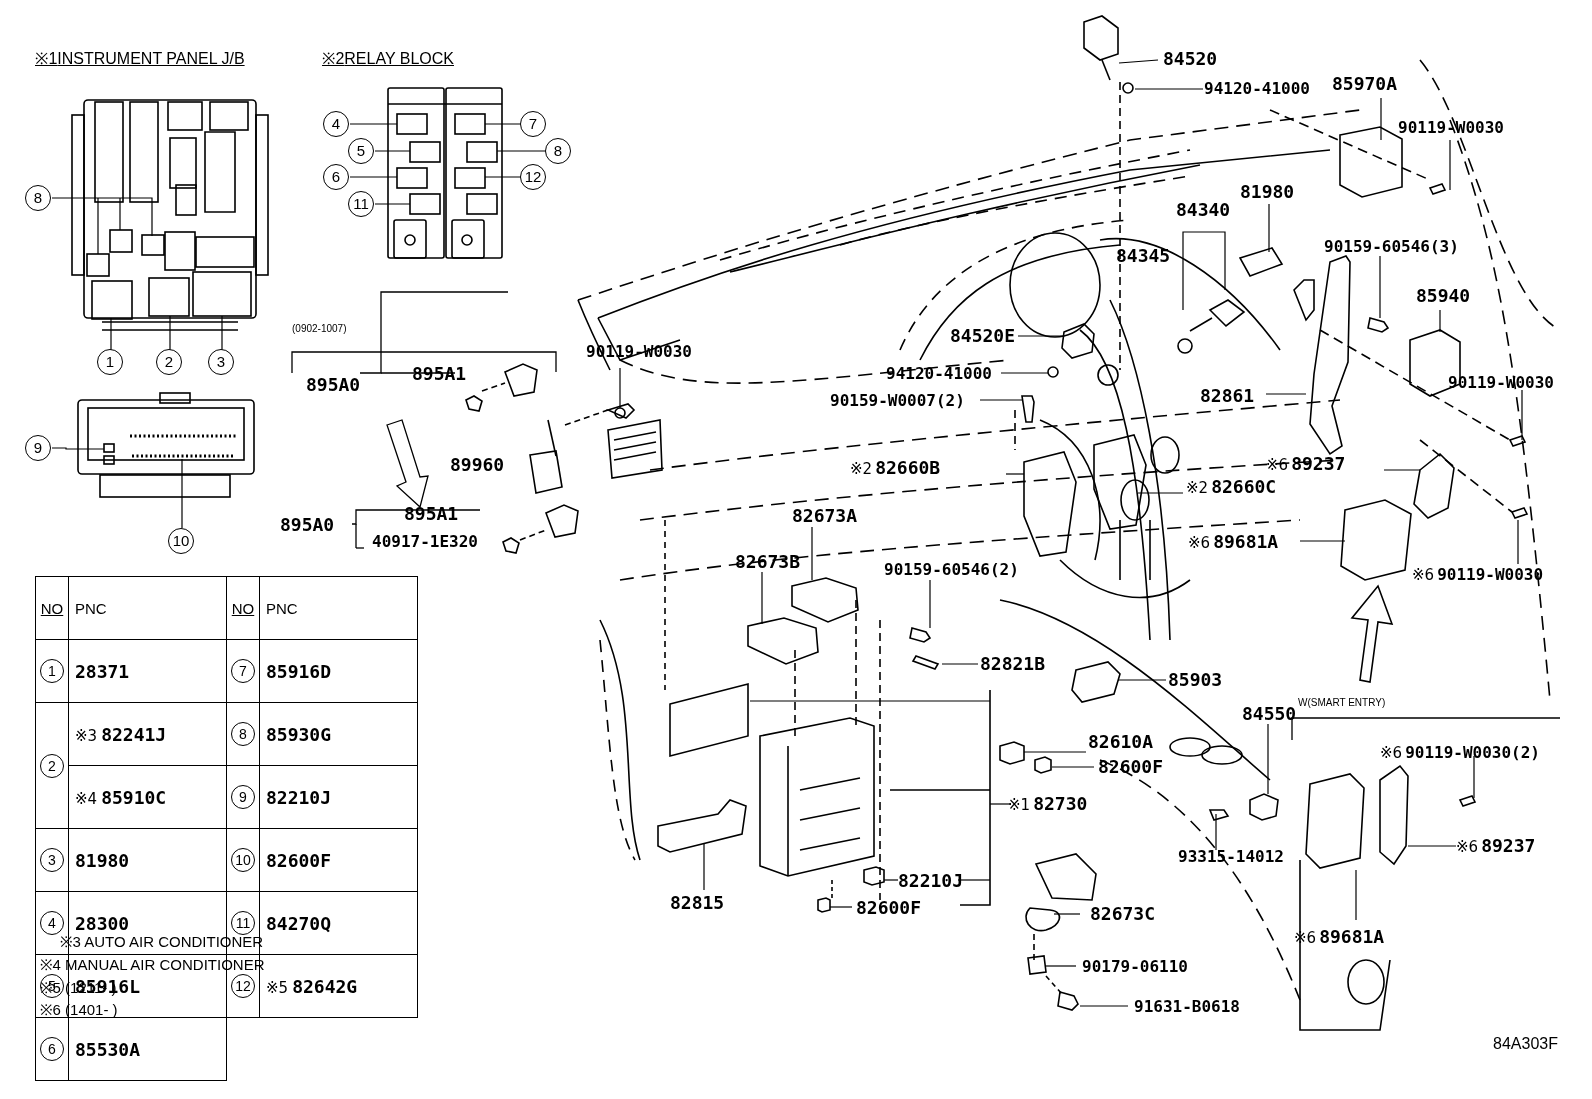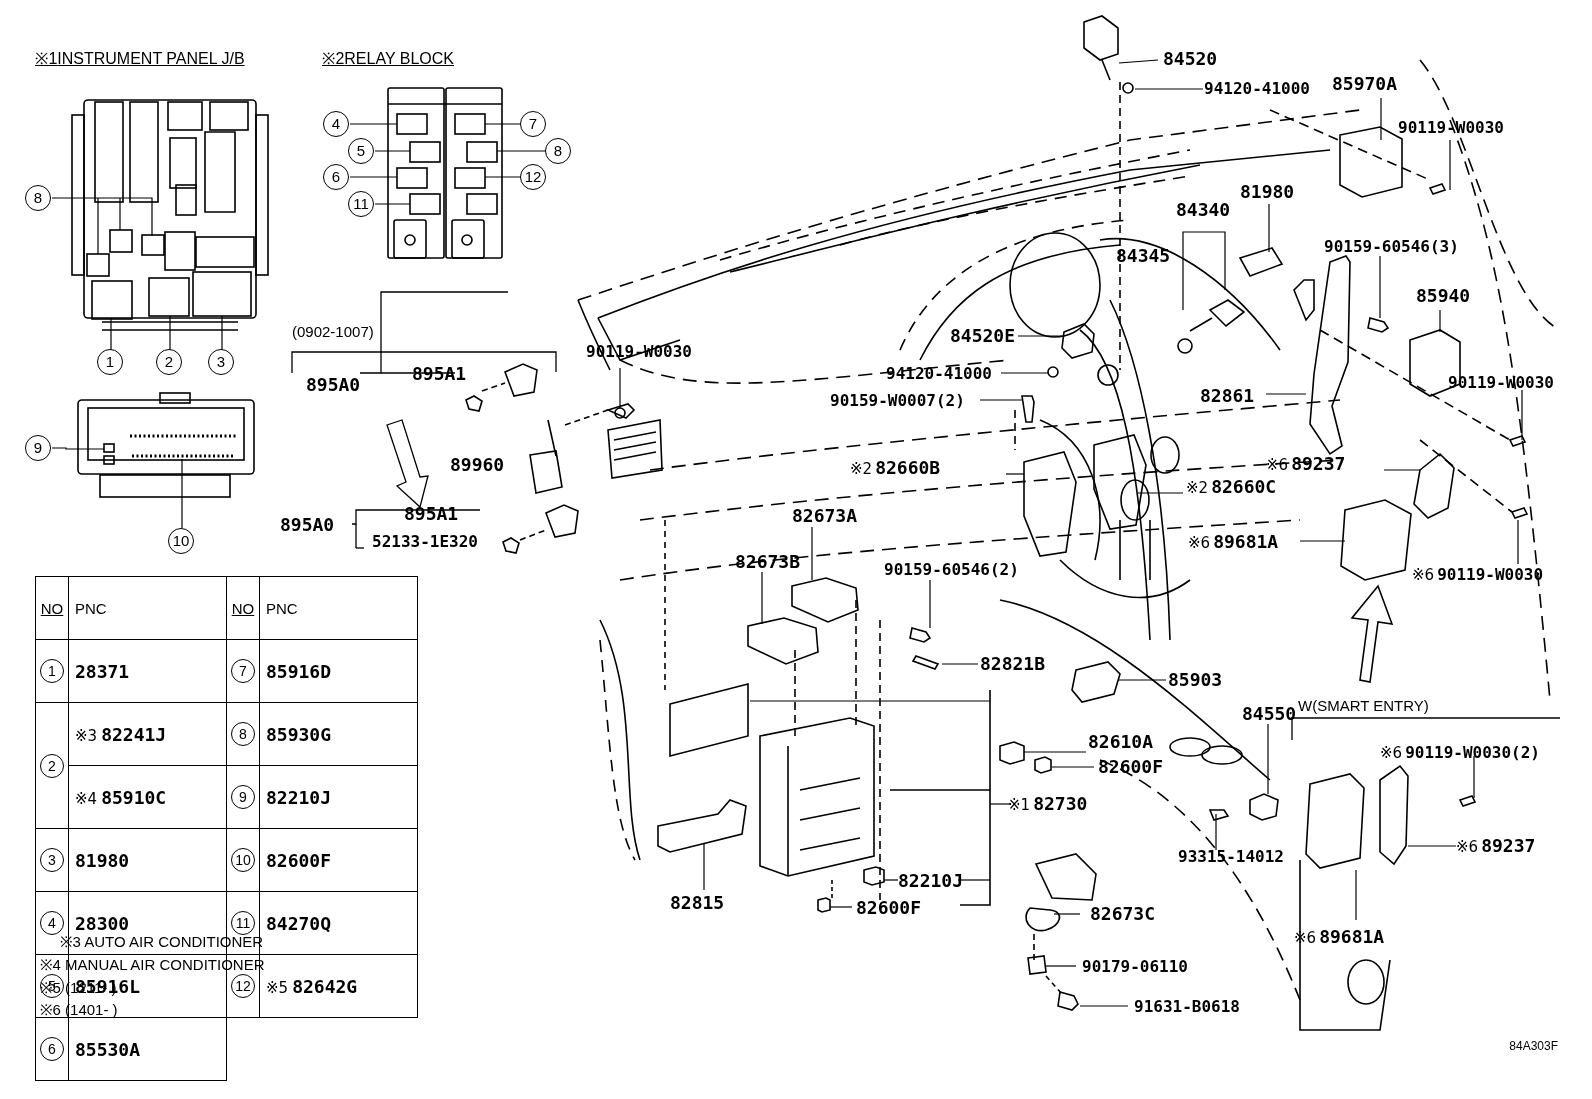--- a/index.html
+++ b/index.html
@@ -2,32 +2,32 @@
 <html><head>
 <meta charset="utf-8">
 <style>
   html, body { margin:0; padding:0; background:#ffffff; }
   body { width:1592px; height:1099px; position:relative; overflow:hidden; font-family:"DejaVu Sans Mono", monospace; color:#000; }
   svg#diagram { position:absolute; left:0; top:0; }
   .lbl { position:absolute; white-space:nowrap; font-family:"DejaVu Sans Mono", monospace; font-weight:bold; font-size:18px; line-height:18px; color:#000; }
   .lbl .mk { font-family:"DejaVu Sans", sans-serif; font-weight:normal; font-size:15px; margin-right:3px; }
   .sec { position:absolute; white-space:nowrap; font-family:"Liberation Sans", sans-serif; font-size:16px; text-decoration:underline; }
   .note { position:absolute; white-space:nowrap; font-family:"Liberation Sans", sans-serif; font-size:15px; line-height:22px; }
-  .plain { position:absolute; white-space:nowrap; font-family:"Liberation Sans", sans-serif; font-size:15px; }
+  .plain { position:absolute; white-space:nowrap; font-family:"Liberation Sans", sans-serif; font-size:10px; }
   .circ { position:absolute; width:24px; height:24px; border:1.6px solid #000; border-radius:50%; background:#fff; font-family:"Liberation Sans", sans-serif; font-size:15px; text-align:center; line-height:24px; box-sizing:content-box; }
   table.pnc { position:absolute; left:35px; top:576px; border-collapse:collapse; }
   table.pnc td { border:1.8px solid #000; height:38px; padding:0 6px; font-family:"DejaVu Sans Mono", monospace; font-weight:bold; font-size:18px; }
   table.pnc td.h { font-family:"Liberation Sans", sans-serif; font-weight:normal; font-size:15px; text-align:left; }
   table.pnc td.no { width:28px; text-align:center; padding:12px 2px;text-decoration:underline; }
   table.pnc td.pn { width:145px; }
   table.pnc td.pn2 { width:145px; }
   table.pnc td.empty { border:none; }
   table.pnc .c { display:inline-block; width:22px; height:22px; border:1.5px solid #000; border-radius:50%; font-family:"Liberation Sans", sans-serif; font-weight:normal; font-size:14px; line-height:22px; text-align:center; }
   table.pnc .mk { font-family:"DejaVu Sans", sans-serif; font-weight:normal; font-size:15px; margin-right:4px; }
-  .code { position:absolute; right:34px; bottom:46px; font-family:"Liberation Sans", sans-serif; font-size:12px; }
+  .code { position:absolute; right:34px; bottom:46px; font-family:"Liberation Sans", sans-serif; font-size:16px; }
 </style>
 </head>
 <body>
 
 <svg id="diagram" width="1592" height="1099" viewBox="0 0 1592 1099" fill="none" stroke="#000" stroke-width="1.6">
 
   <g>
     <rect x="84" y="100" width="172" height="218" rx="4"></rect>
     <rect x="72" y="115" width="12" height="160"></rect>
     <rect x="256" y="115" width="12" height="160"></rect>
@@ -386,21 +386,21 @@
 <div class="lbl" style="left:830px;top:392px;font-size:16px;"><span>90159-W0007(2)</span></div>
 <div class="lbl" style="left:1200px;top:387px;"><span>82861</span></div>
 <div class="lbl" style="left:1448px;top:374px;font-size:16px;"><span>90119-W0030</span></div>
 <div class="lbl" style="left:586px;top:343px;font-size:16px;"><span>90119-W0030</span></div>
 
 <div class="lbl" style="left:306px;top:376px;"><span>895A0</span></div>
 <div class="lbl" style="left:412px;top:365px;"><span>895A1</span></div>
 <div class="lbl" style="left:450px;top:456px;"><span>89960</span></div>
 <div class="lbl" style="left:280px;top:516px;"><span>895A0</span></div>
 <div class="lbl" style="left:404px;top:505px;"><span>895A1</span></div>
-<div class="lbl" style="left:372px;top:533px;font-size:16px;"><span>52133-1E320</span></div>
+<div class="lbl" style="left:372px;top:533px;font-size:16px;"><span>40917-1E320</span></div>
 
 <div class="lbl" style="left:850px;top:459px;"><span class="mk">※2</span><span>82660B</span></div>
 <div class="lbl" style="left:1186px;top:478px;"><span class="mk">※2</span><span>82660C</span></div>
 <div class="lbl" style="left:1266px;top:455px;"><span class="mk">※6</span><span>89237</span></div>
 <div class="lbl" style="left:1188px;top:533px;"><span class="mk">※6</span><span>89681A</span></div>
 <div class="lbl" style="left:1412px;top:566px;font-size:16px;"><span class="mk">※6</span><span>90119-W0030</span></div>
 
 <div class="lbl" style="left:792px;top:507px;"><span>82673A</span></div>
 <div class="lbl" style="left:735px;top:553px;"><span>82673B</span></div>
 <div class="lbl" style="left:884px;top:561px;font-size:16px;"><span>90159-60546(2)</span></div>

